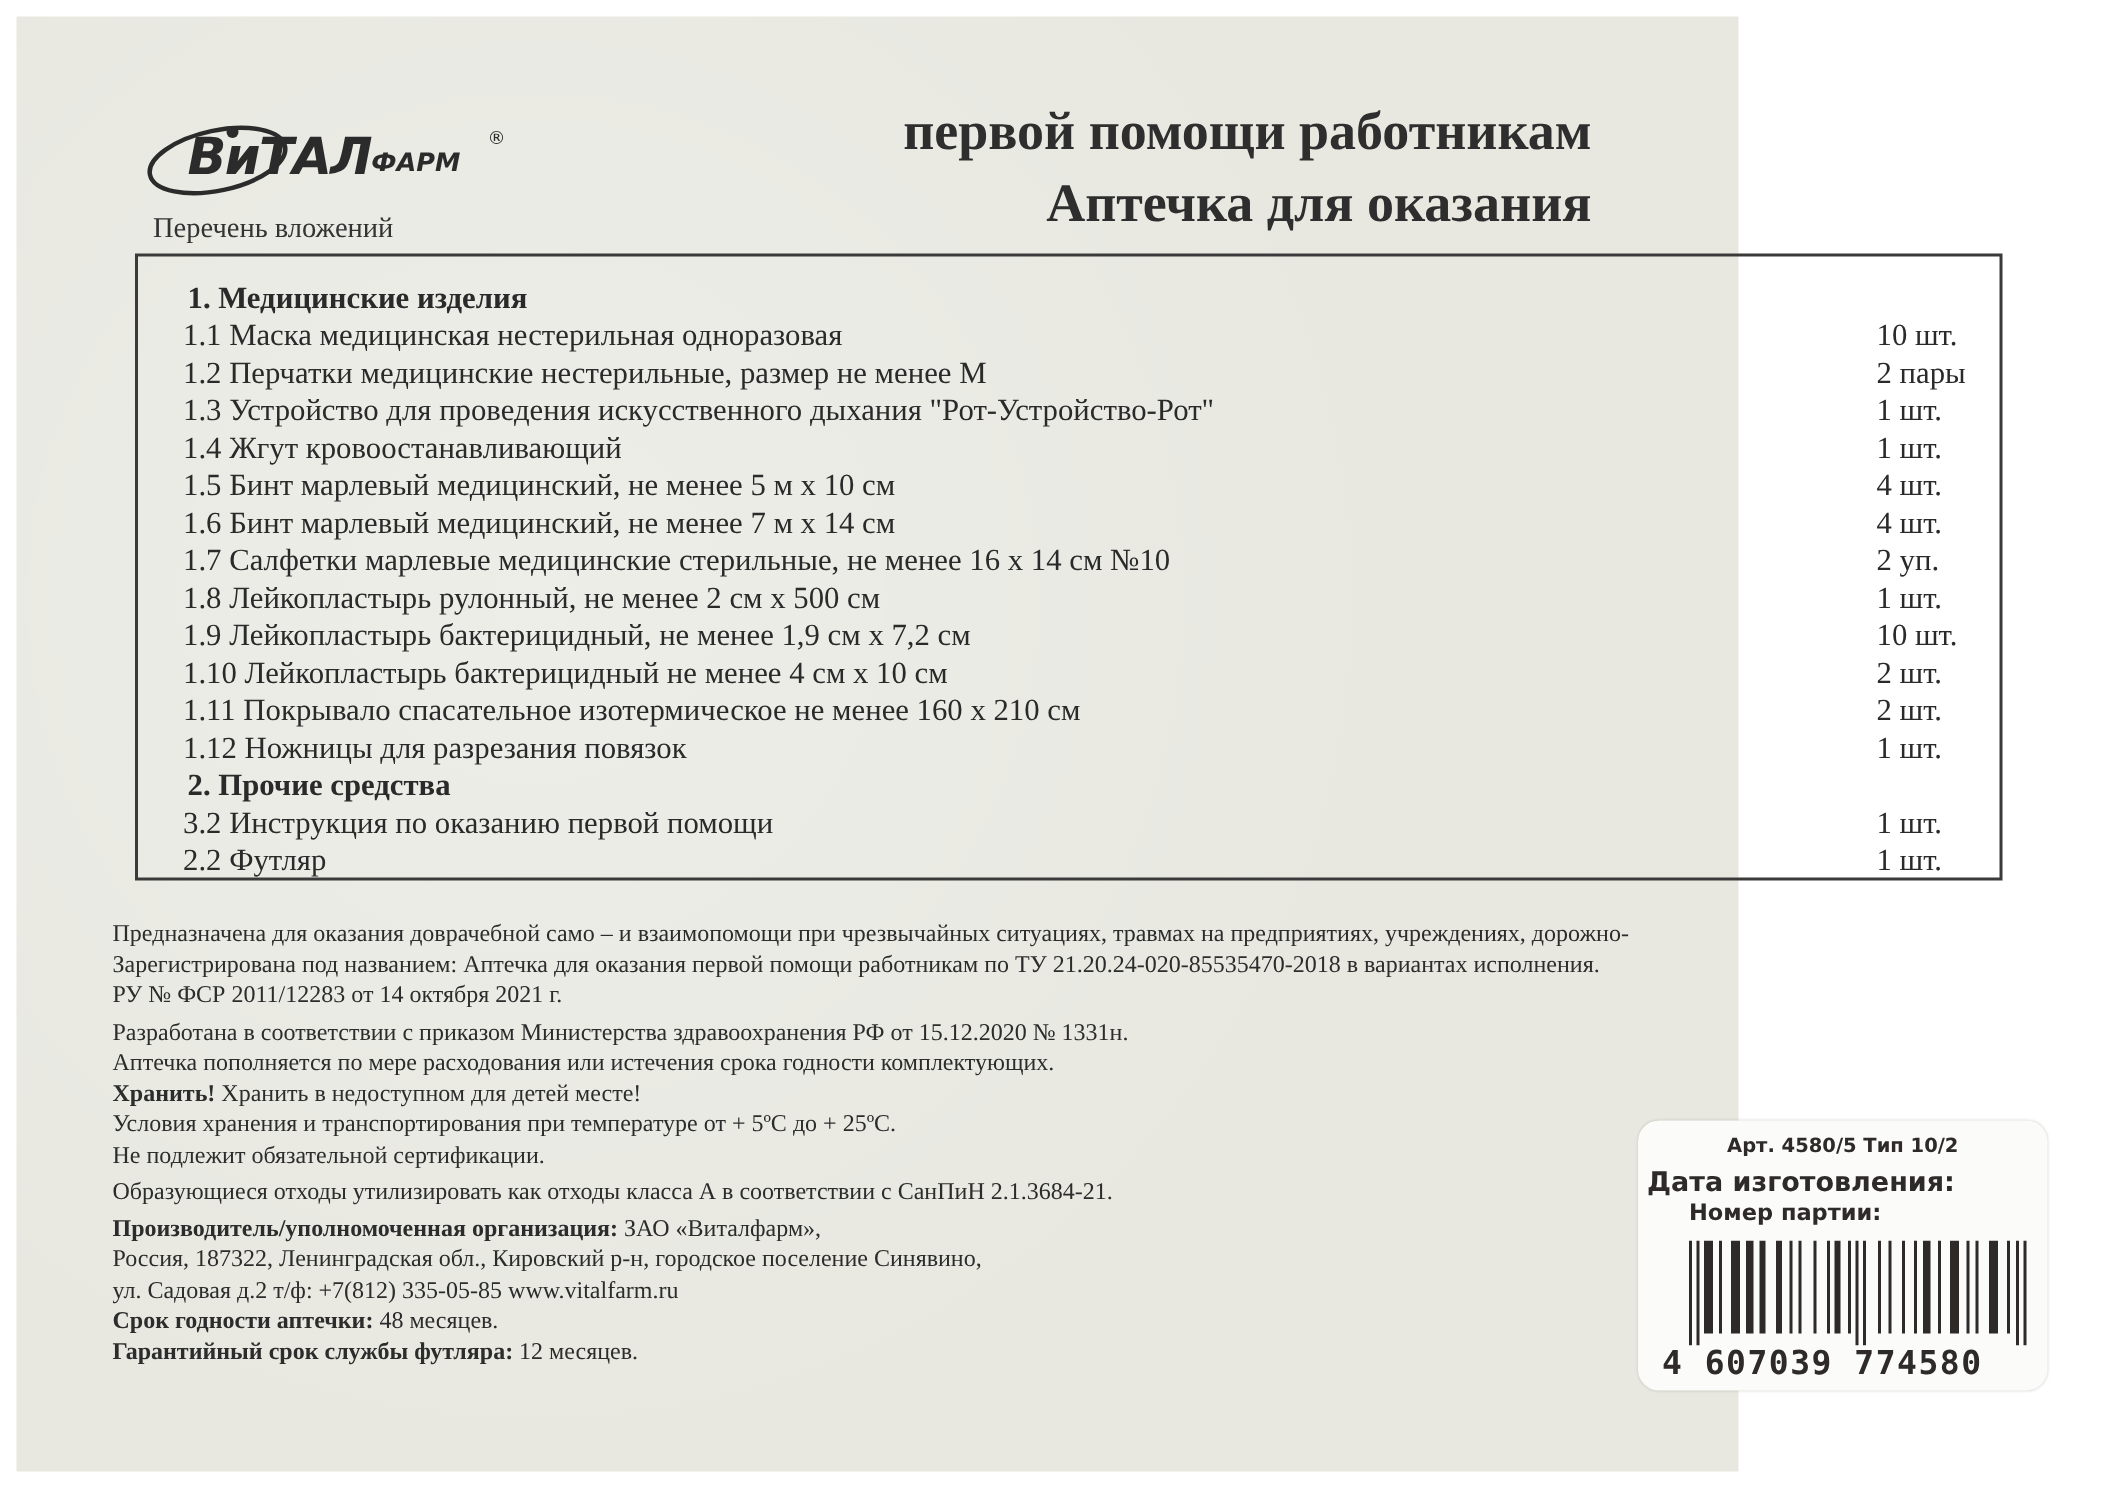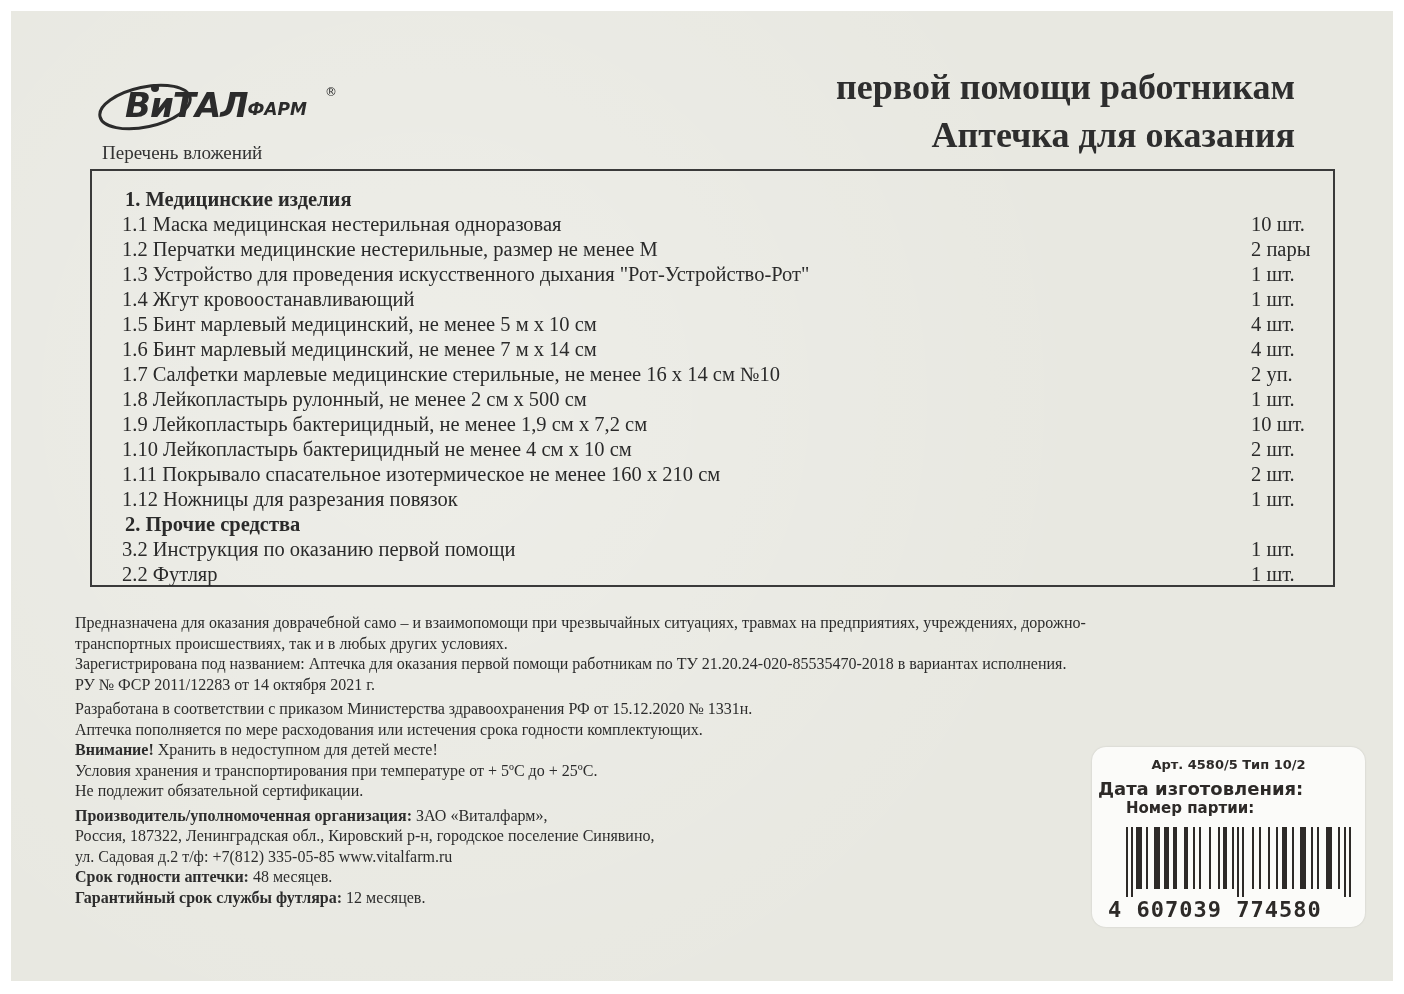--- a/index.html
+++ b/index.html
@@ -7,21 +7,21 @@
       width: 1404px; height: 994px;
       background: #ffffff;
       position: relative;
       overflow: hidden;
       font-family: "Liberation Serif", "DejaVu Serif", serif;
       color: #2a2a2a;
     }
     .card {
       position: absolute;
       left: 11px; top: 11px;
-      width: 1382px; height: 970px;
+      width: 1148px; height: 970px;
       background: #e8e8e1;
       background-image: radial-gradient(circle at 30% 40%, rgba(255,255,255,0.25), rgba(0,0,0,0) 60%);
     }
     
     .logo {
       position: absolute;
       left: 86px; top: 70px;
       width: 250px; height: 60px;
     }
     .logo svg { position: absolute; left: 0; top: 0; }
@@ -199,28 +199,28 @@
       <span class="qty">1 шт.</span>
     </div>
     <div class="row" style="top:391px">
       <span class="label">2.2 Футляр</span>
       <span class="qty">1 шт.</span>
     </div>
   </div>
 
   <div class="info">
     <p>Предназначена для оказания доврачебной само – и взаимопомощи при чрезвычайных ситуациях, травмах на предприятиях, учреждениях, дорожно-</p>
-    <p>транспортных происшествиях, так и в любых других условиях.</p>
     <p>Зарегистрирована под названием: Аптечка для оказания первой помощи работникам по ТУ 21.20.24-020-85535470-2018 в вариантах исполнения.</p>
     <p>РУ № ФСР 2011/12283 от 14 октября 2021 г.</p>
     <p class="gap">Разработана в соответствии с приказом Министерства здравоохранения РФ от 15.12.2020 № 1331н.</p>
     <p>Аптечка пополняется по мере расходования или истечения срока годности комплектующих.</p>
-    <p><b>Внимание!</b><span> Хранить в недоступном для детей месте!</span></p>
+    <p><b>Хранить!</b><span> Хранить в недоступном для детей месте!</span></p>
     <p>Условия хранения и транспортирования при температуре от + 5ºС до + 25ºС.</p>
     <p>Не подлежит обязательной сертификации.</p>
+    <p class="gap">Образующиеся отходы утилизировать как отходы класса А в соответствии с СанПиН 2.1.3684-21.</p>
     <p class="gap"><b>Производитель/уполномоченная организация:</b><span> ЗАО «Виталфарм»,</span></p>
     <p>Россия, 187322, Ленинградская обл., Кировский р-н, городское поселение Синявино,</p>
     <p>ул. Садовая д.2  т/ф: +7(812) 335-05-85  www.vitalfarm.ru</p>
     <p><b>Срок годности аптечки:</b><span> 48 месяцев.</span></p>
     <p><b>Гарантийный срок службы футляра:</b><span> 12 месяцев.</span></p>
   </div>
 
   <div class="sticker">
     <div class="art">Арт. 4580/5 Тип 10/2</div>
     <div class="date">Дата изготовления:</div>

